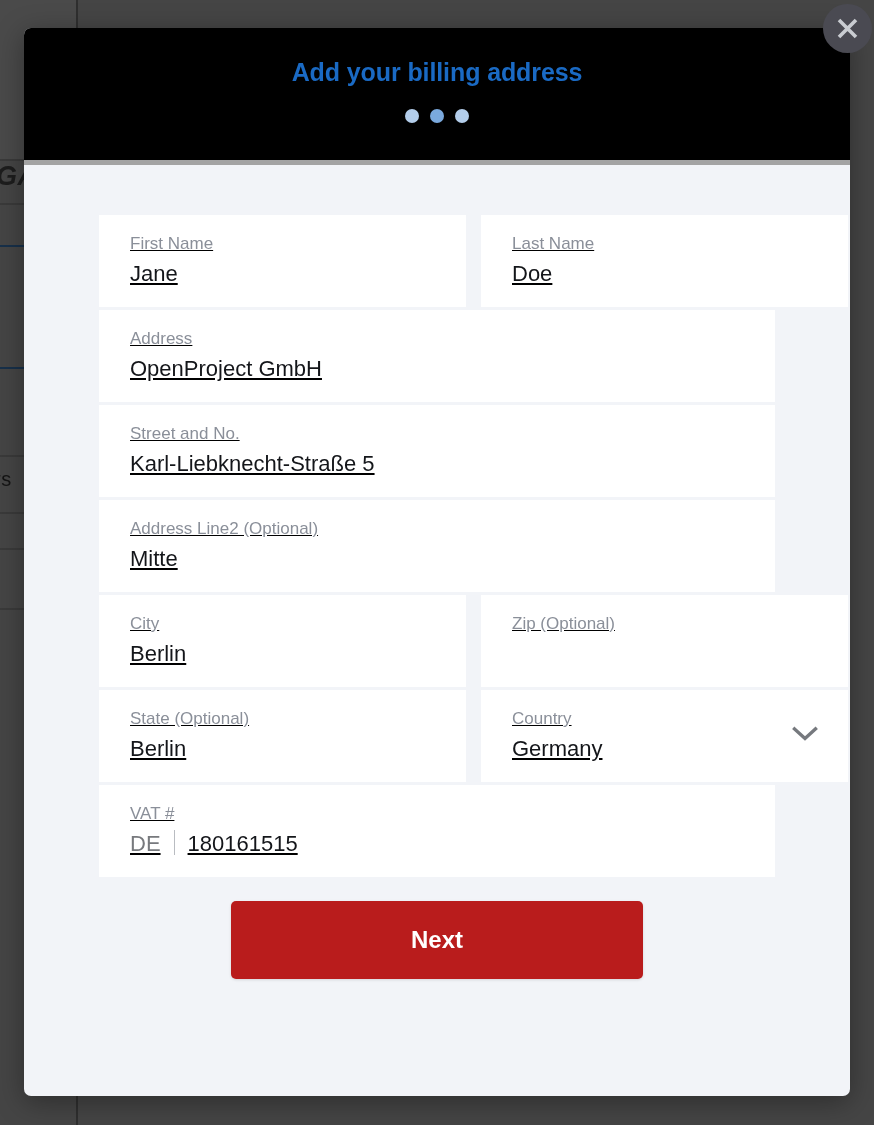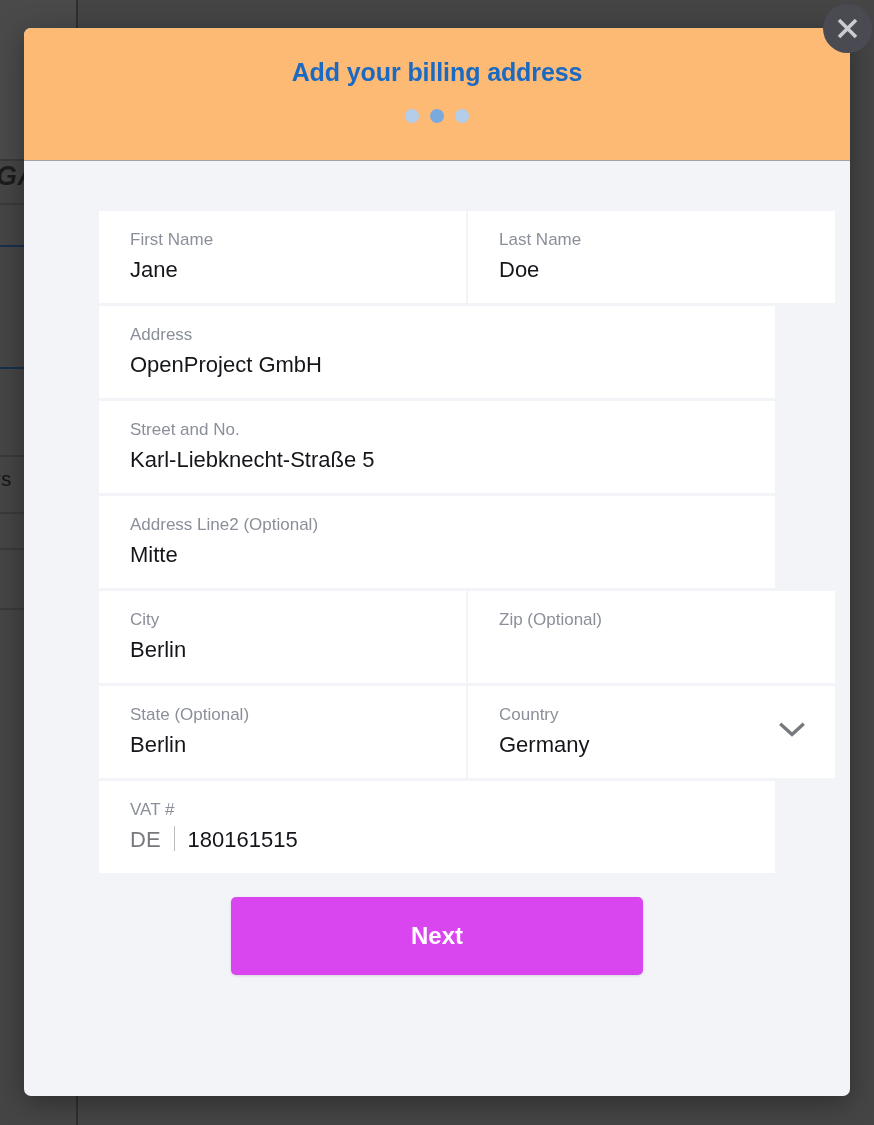--- a/index.html
+++ b/index.html
@@ -69,22 +69,22 @@
     top: 28px;
     width: 826px;
     height: 1068px;
     background: #f2f4f8;
     border-radius: 7px;
     overflow: hidden;
     box-shadow: 0 6px 28px rgba(0,0,0,.35);
   }
   #modal-header {
     height: 132px;
-    background: #fdba74;
-    border-bottom: 1px solid #a3a3a3;
+    background: #000000;
+    border-bottom: 5px solid #a3a3a3;
     position: relative;
     text-decoration: underline;
   }
   #modal-title {
     position: absolute;
     left: 0; right: 0;
     top: 30px;
     text-align: center;
     font-size: 25px;
     font-weight: bold;
@@ -123,22 +123,23 @@
     z-index: 20;
   }
   #close-button svg { display: block; }
 
   
   #form-area {
     padding: 50px 75px 0 75px;
   }
   .field-row {
     display: flex;
-    gap: 2px;
+    gap: 15px;
     margin-bottom: 3px;
+    text-decoration: underline;
   }
   .field {
     background: #ffffff;
     padding: 18px 0 19px 31px;
     flex: 1 1 0;
     min-width: 0;
     position: relative;
     cursor: text;
   }
   .field.half { flex: 0 0 336px; }
@@ -179,21 +180,21 @@
 
   
   #next-wrap {
     margin-top: 24px;
     display: flex;
     justify-content: center;
   }
   #next-button {
     width: 412px;
     height: 78px;
-    background: #d946ef;
+    background: #b91c1c;
     color: #ffffff;
     border: none;
     border-radius: 5px;
     font-family: "Liberation Sans", sans-serif;
     font-size: 24px;
     font-weight: bold;
     cursor: pointer;
     box-shadow: 0 1px 3px rgba(0,0,0,.12);
   }
 </style>

